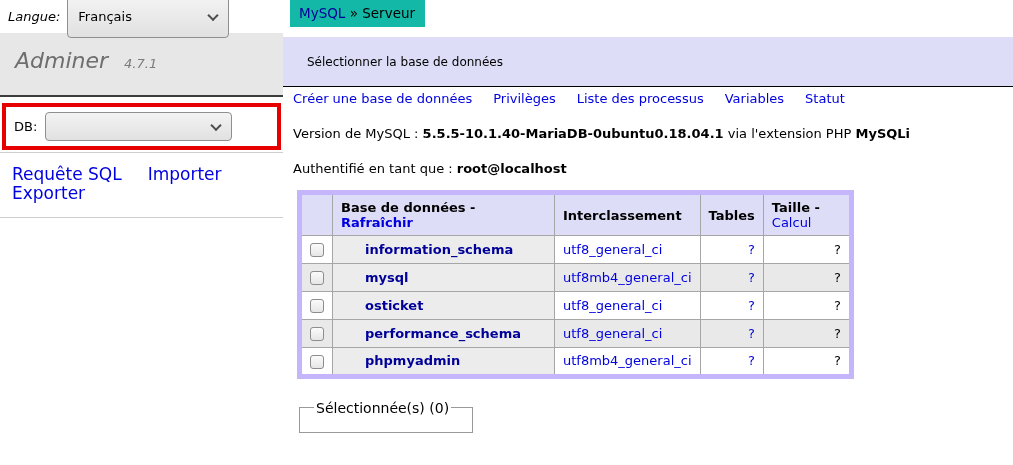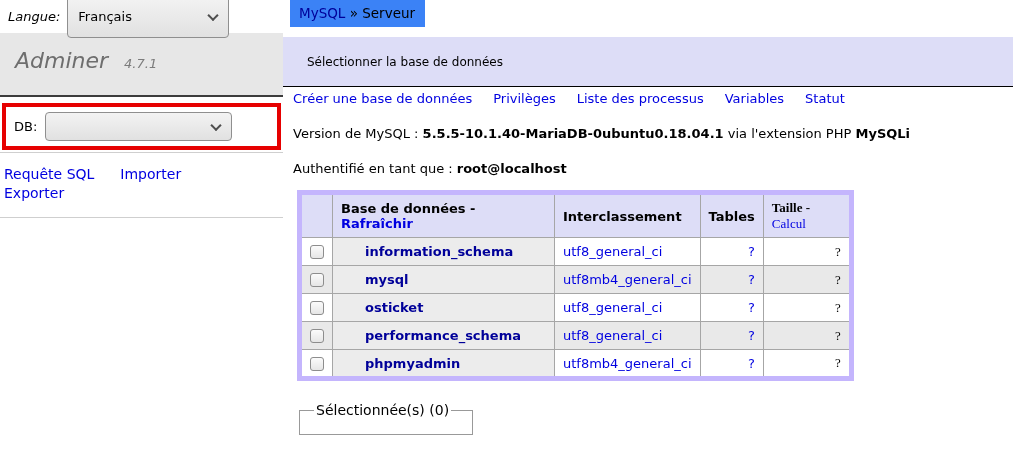--- a/index.html
+++ b/index.html
@@ -62,31 +62,31 @@
     margin-left: 16px;
   }
   .db-highlight {
     margin: 6px 2px 0 2px;
     border: 4px solid #e60000;
     padding: 5px 6px 5px 8px;
     display: flex; align-items: center;
   }
   .db-highlight label { margin-right: 8px; }
   .rule { border: 0; border-top: 1px solid #cfcfcf; height: 0; margin-top: 2px; }
-  .side-links { padding: 12px 0 12px 4px; font-size: 14px; line-height: 19px; }
+  .side-links { padding: 12px 0 12px 12px; font-size: 17px; line-height: 19px; }
   .side-links a { color: #0000e0; text-decoration: none; }
   .side-links .row1 a { margin-right: 26px; }
 
   
   .content { flex: 1 1 auto; min-width: 0; }
   .crumb-box {
     display: inline-block;
     margin-left: 7px;
     padding: 5px 10px 6px 9px;
-    background: #3b82f6;
+    background: #14b8a6;
     font-size: 13.5px;
     white-space: nowrap;
   }
   .crumb-box a { color: #000099; text-decoration: none; }
   .title-band {
     margin-top: 10px;
     background: #ddddf7;
     border-bottom: 1px solid #000;
     padding: 18px 0 17px 24px;
   }
@@ -111,21 +111,21 @@
     font-weight: normal;
   }
   .db-table thead th, .db-table thead td { background: #ddddf7; }
   .db-table thead th { font-weight: bold; }
   .db-table tbody th { background: #ececec; font-weight: bold; padding-left: 32px; }
   .db-table tr.striped td { background: #e9e9e9; }
   .col-check { width: 33px; text-align: center; }
   .col-name { width: 222px; }
   .col-coll { width: 141px; }
   .col-tables { width: 47px; text-align: right !important; }
-  .col-size { width: 88px; font-family: Liberation Serif, serif; }
+  .col-size { width: 88px; }
   td.col-size { text-align: right; }
   .db-table a { text-decoration: none; }
   a.db-name { color: #000099; }
   a.coll-link, a.tables-link { color: #0000e0; }
   a.hdr-link { color: #0000e0; font-weight: bold; }
   a.hdr-link-normal { color: #0000e0; font-weight: normal; }
   .chk {
     -webkit-appearance: none; appearance: none;
     width: 14px; height: 14px;
     border: 1px solid #8d8d8d;

